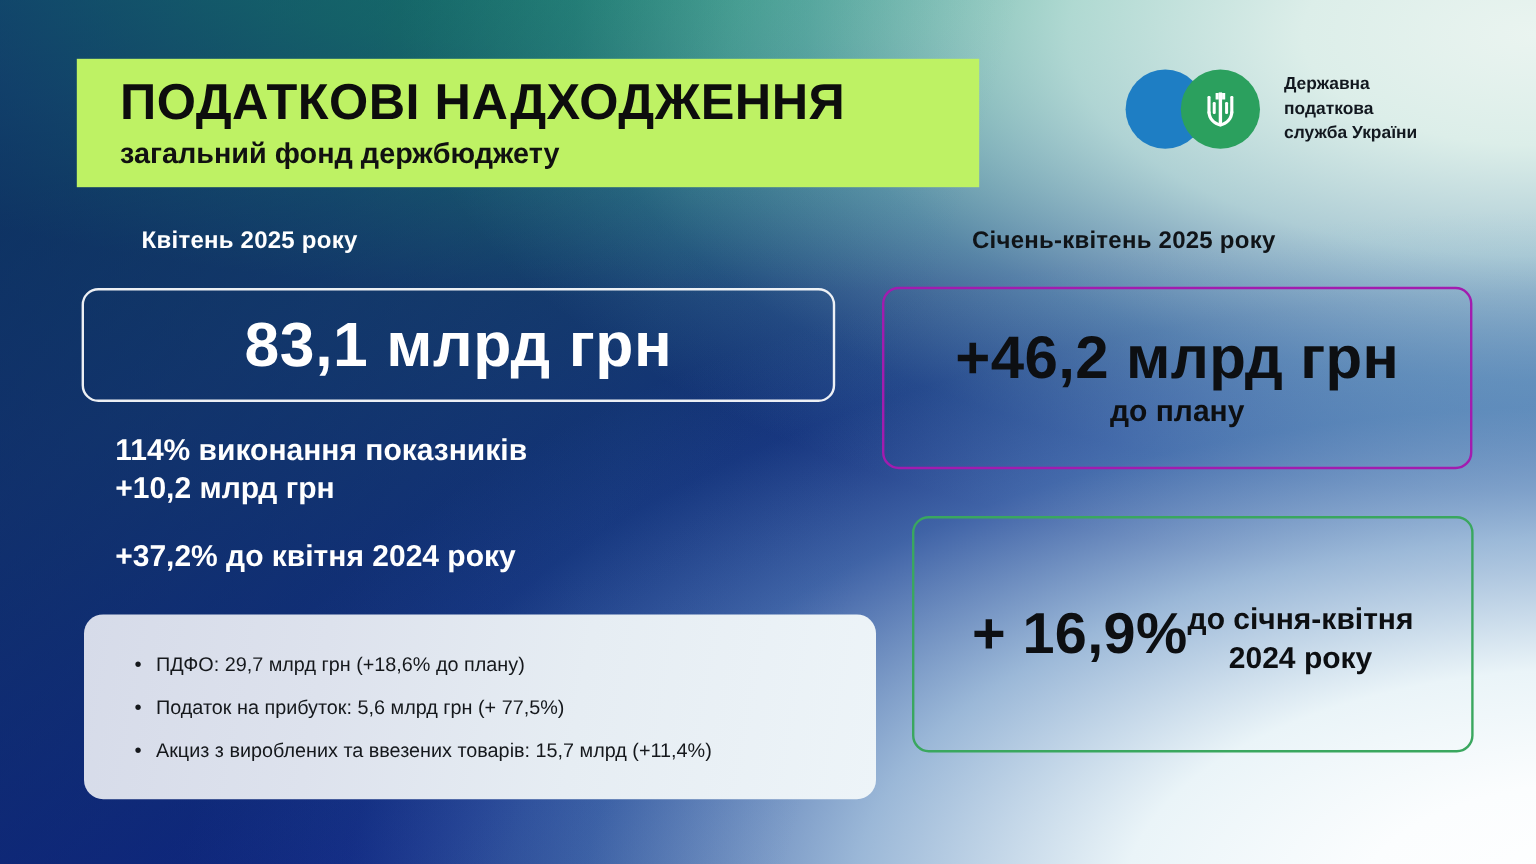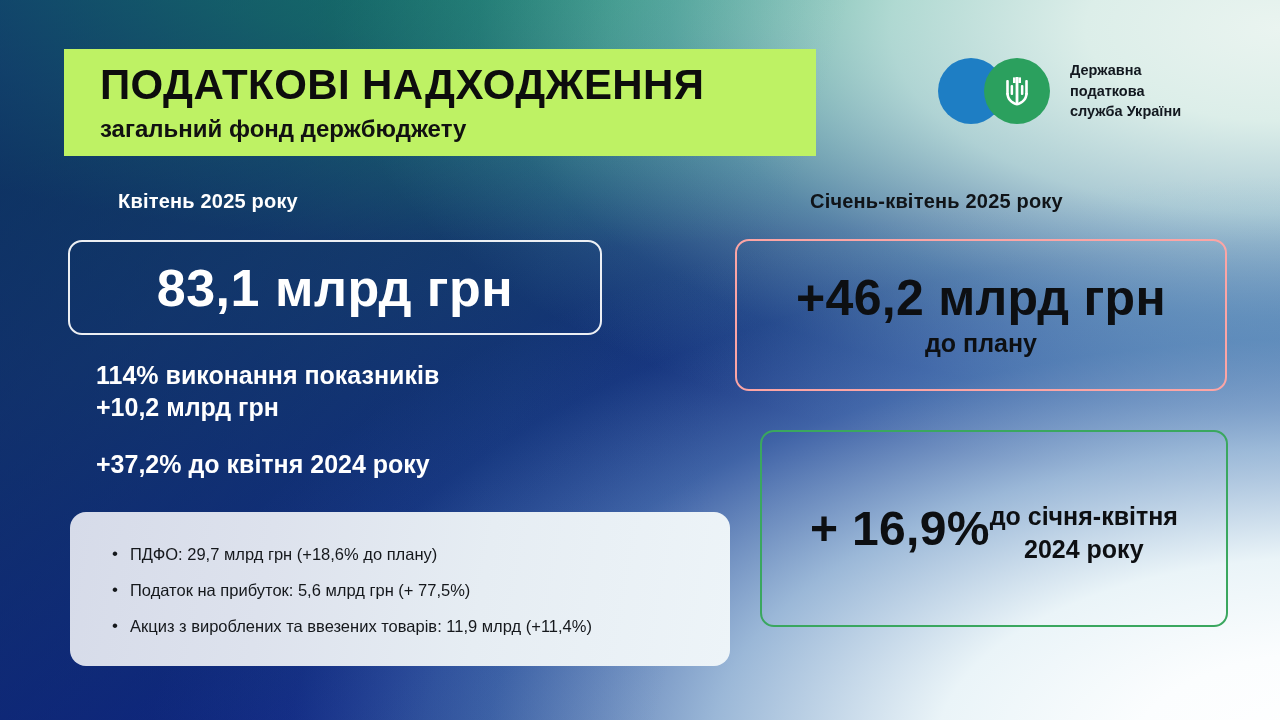--- a/index.html
+++ b/index.html
@@ -35,21 +35,21 @@
   .c-blue{position:absolute;left:0;top:0;width:66px;height:66px;border-radius:50%;background:#1e7ec4;}
   .c-green{position:absolute;left:46px;top:0;width:66px;height:66px;border-radius:50%;background:#2ba05e;
     display:flex;align-items:center;justify-content:center;}
   .logo-text{margin-left:12px;font-size:14.5px;font-weight:bold;color:#12181f;line-height:1.42;}
 
   
   .hdr-left{position:absolute;left:118px;top:190px;font-size:20px;font-weight:bold;color:#ffffff;letter-spacing:0.2px;}
   .hdr-right{position:absolute;left:810px;top:190px;font-size:20px;font-weight:bold;color:#101418;letter-spacing:0.2px;}
 
   
-  .card-left{position:absolute;left:68px;top:240px;width:534px;height:95px;
+  .card-left{position:absolute;left:68px;top:240px;width:628px;height:95px;
     border:2px solid rgba(255,255,255,0.92);border-radius:14px;
     display:flex;align-items:center;justify-content:center;box-sizing:border-box;}
   .card-left-val{font-size:52px;font-weight:bold;color:#ffffff;letter-spacing:0.5px;}
 
   
   .stats{position:absolute;left:96px;top:360px;width:600px;color:#ffffff;}
   .stat-a{font-size:25px;font-weight:bold;line-height:1.26;}
   .stat-b{font-size:25px;font-weight:bold;line-height:1.26;}
   .stat-c{font-size:25px;font-weight:bold;margin-top:26px;line-height:1.26;}
 
@@ -57,21 +57,21 @@
   .bullets{position:absolute;left:70px;top:512px;width:660px;height:154px;
     border-radius:16px;box-sizing:border-box;padding:20px 26px 18px 30px;
     background:linear-gradient(100deg,#d6dbe9 0%,#dde2ed 30%,#e6edf3 62%,#edf4f8 100%);}
   .bullets ul{margin:12px;padding:0 0 0 18px;list-style:none;}
   .bullets li{position:relative;font-size:16.5px;color:#15181c;line-height:1.33;margin-bottom:14px;}
   .bullets li:last-child{margin-bottom:0;}
   .bullets li::before{content:"\2022";position:absolute;left:-18px;top:-1px;font-size:17px;color:#15181c;}
 
   
   .card-r1{position:absolute;left:735px;top:239px;width:492px;height:152px;
-    border:2px solid #fca5a5;border-radius:14px;box-sizing:border-box;
+    border:2px solid #a21caf;border-radius:14px;box-sizing:border-box;
     display:flex;flex-direction:column;align-items:center;justify-content:center;}
   .r1-val{font-size:50px;font-weight:bold;color:#0d0f12;letter-spacing:0.3px;line-height:1.05;}
   .r1-cap{font-size:25px;font-weight:bold;color:#0d0f12;margin-top:5px;}
 
   .card-r2{position:absolute;left:760px;top:430px;width:468px;height:197px;
     border:2px solid #3aa75f;border-radius:14px;box-sizing:border-box;
     display:flex;flex-direction:row;align-items:center;justify-content:center;}
   .r2-val{font-size:48px;font-weight:bold;color:#0d0f12;letter-spacing:0.3px;line-height:1.08;}
   .r2-cap{font-size:25px;font-weight:bold;color:#0d0f12;margin-top:8px;text-align:center;line-height:1.32;}
 </style>
@@ -125,21 +125,21 @@
   <div class="stats">
     <div class="stat-a">114% виконання показників</div>
     <div class="stat-b">+10,2 млрд грн</div>
     <div class="stat-c">+37,2% до квітня 2024 року</div>
   </div>
 
   <div class="bullets">
     <ul>
       <li>ПДФО: 29,7 млрд грн (+18,6% до плану)</li>
       <li>Податок на прибуток: 5,6 млрд грн (+ 77,5%)</li>
-      <li>Акциз з вироблених та ввезених товарів: 11,9 млрд (+11,4%)</li>
+      <li>Акциз з вироблених та ввезених товарів: 15,7 млрд (+11,4%)</li>
     </ul>
   </div>
 
   <div class="hdr-right">Січень-квітень 2025 року</div>
 
   <div class="card-r1">
     <div class="r1-val">+46,2 млрд грн</div>
     <div class="r1-cap">до плану</div>
   </div>
 

